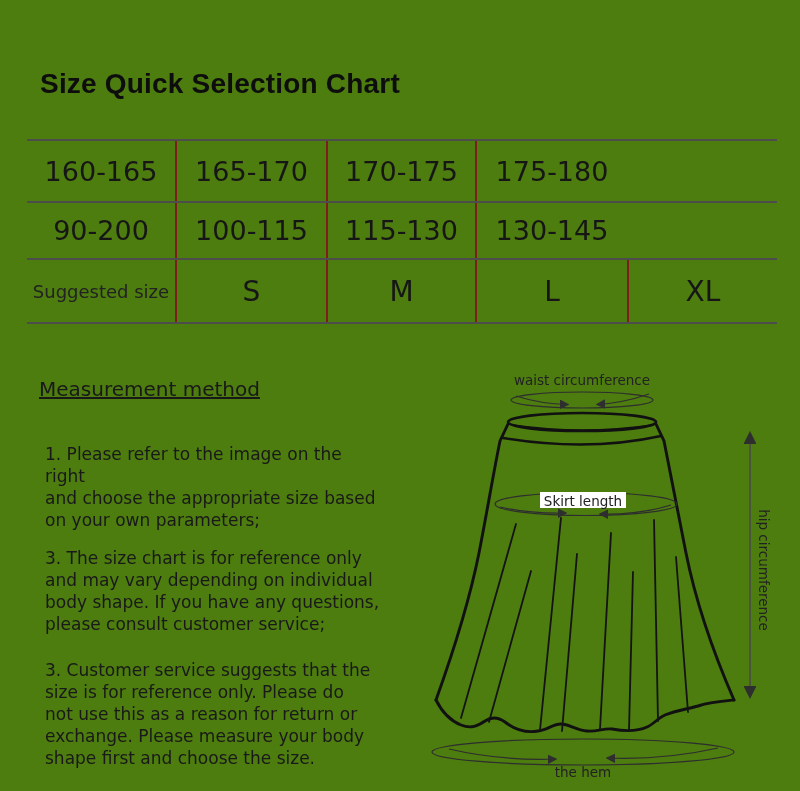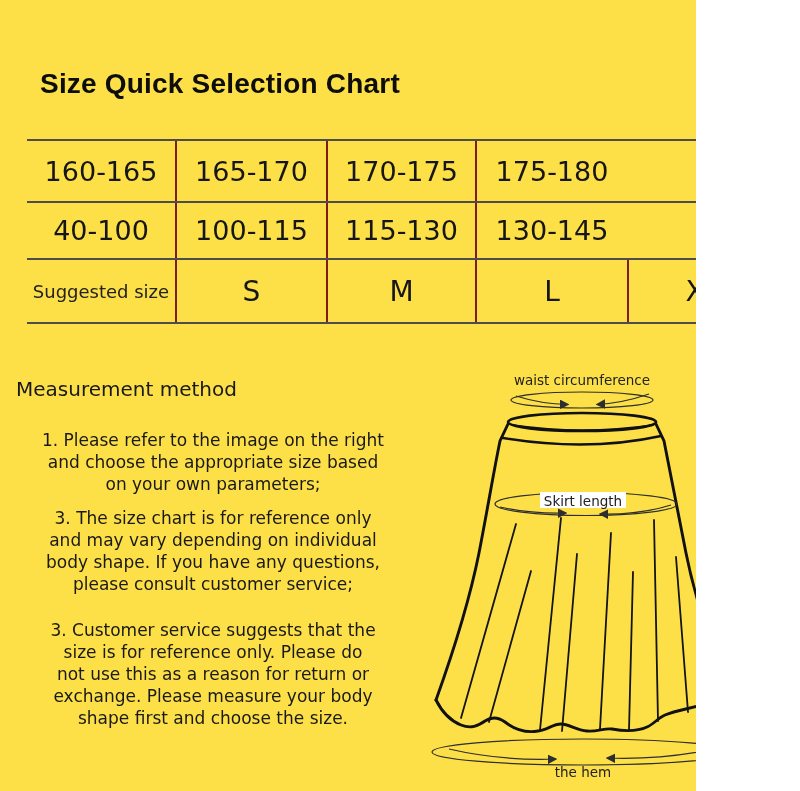--- a/index.html
+++ b/index.html
@@ -1,18 +1,18 @@
 <!DOCTYPE html>
 <html><head>
 <meta charset="utf-8">
 <style>
   html,body{margin:0;padding:0;background:#ffffff;}
   .canvas{
-    position:relative;width:696px;height:791px;background:#fde047;overflow:hidden;
-    font-family:"Liberation Sans",sans-serif;color:#1c1c1c;text-align:center;
+    position:relative;width:800px;height:791px;background:#4d7c0f;overflow:hidden;
+    font-family:"Liberation Sans",sans-serif;color:#1c1c1c;
   }
   
   .title{
     position:absolute;left:40px;top:68px;
     font-size:28px;font-weight:bold;color:#0d0d0d;letter-spacing:0.2px;
     font-family:"Liberation Sans",sans-serif;
   }
   
   .size-table{
     position:absolute;left:27px;top:139px;width:750px;
@@ -26,30 +26,31 @@
   .t-cell{
     display:flex;align-items:center;justify-content:center;
     font-family:"DejaVu Sans","Liberation Sans",sans-serif;
   }
   .t-cell + .t-cell{border-left:2px solid #7f1d1d;}
   .t-label{font-size:18px;color:#222;}
   .t-value{font-size:27px;color:#161616;}
   .t-size{font-size:28px;color:#161616;}
   
   .mm-heading{
-    position:absolute;left:16px;top:377px;
+    position:absolute;left:39px;top:377px;
     font-size:20px;color:#191919;
     font-family:"DejaVu Sans","Liberation Sans",sans-serif;
+    text-decoration:underline;
   }
   .mm-notes{
     position:absolute;left:29px;top:427px;width:368px;
     font-size:17px;line-height:22px;color:#191919;
     font-family:"DejaVu Sans","Liberation Sans",sans-serif;
   }
-  .mm-notes p{margin:2px;white-space:pre-line;}
+  .mm-notes p{margin:16px;white-space:pre-line;}
   .mm-notes p.p1{margin-bottom:12px;}
   .mm-notes p.p2{margin-bottom:24px;}
   
   .diagram{position:absolute;left:400px;top:360px;width:400px;height:431px;}
   .diagram text{
     font-family:"DejaVu Sans","Liberation Sans",sans-serif;
     fill:#222;font-size:13.5px;
   }
 </style>
 </head>
@@ -60,21 +61,21 @@
   <div class="title">Size Quick Selection Chart</div>
 
   <div class="size-table">
     <div class="t-row r1">
       <div class="t-cell t-value">160-165</div>
       <div class="t-cell t-value">165-170</div>
       <div class="t-cell t-value">170-175</div>
       <div class="t-cell t-value">175-180</div>
     </div>
     <div class="t-row r2">
-      <div class="t-cell t-value">40-100</div>
+      <div class="t-cell t-value">90-200</div>
       <div class="t-cell t-value">100-115</div>
       <div class="t-cell t-value">115-130</div>
       <div class="t-cell t-value">130-145</div>
     </div>
     <div class="t-row r3">
       <div class="t-cell t-label">Suggested size</div>
       <div class="t-cell t-size">S</div>
       <div class="t-cell t-size">M</div>
       <div class="t-cell t-size">L</div>
       <div class="t-cell t-size">XL</div>

